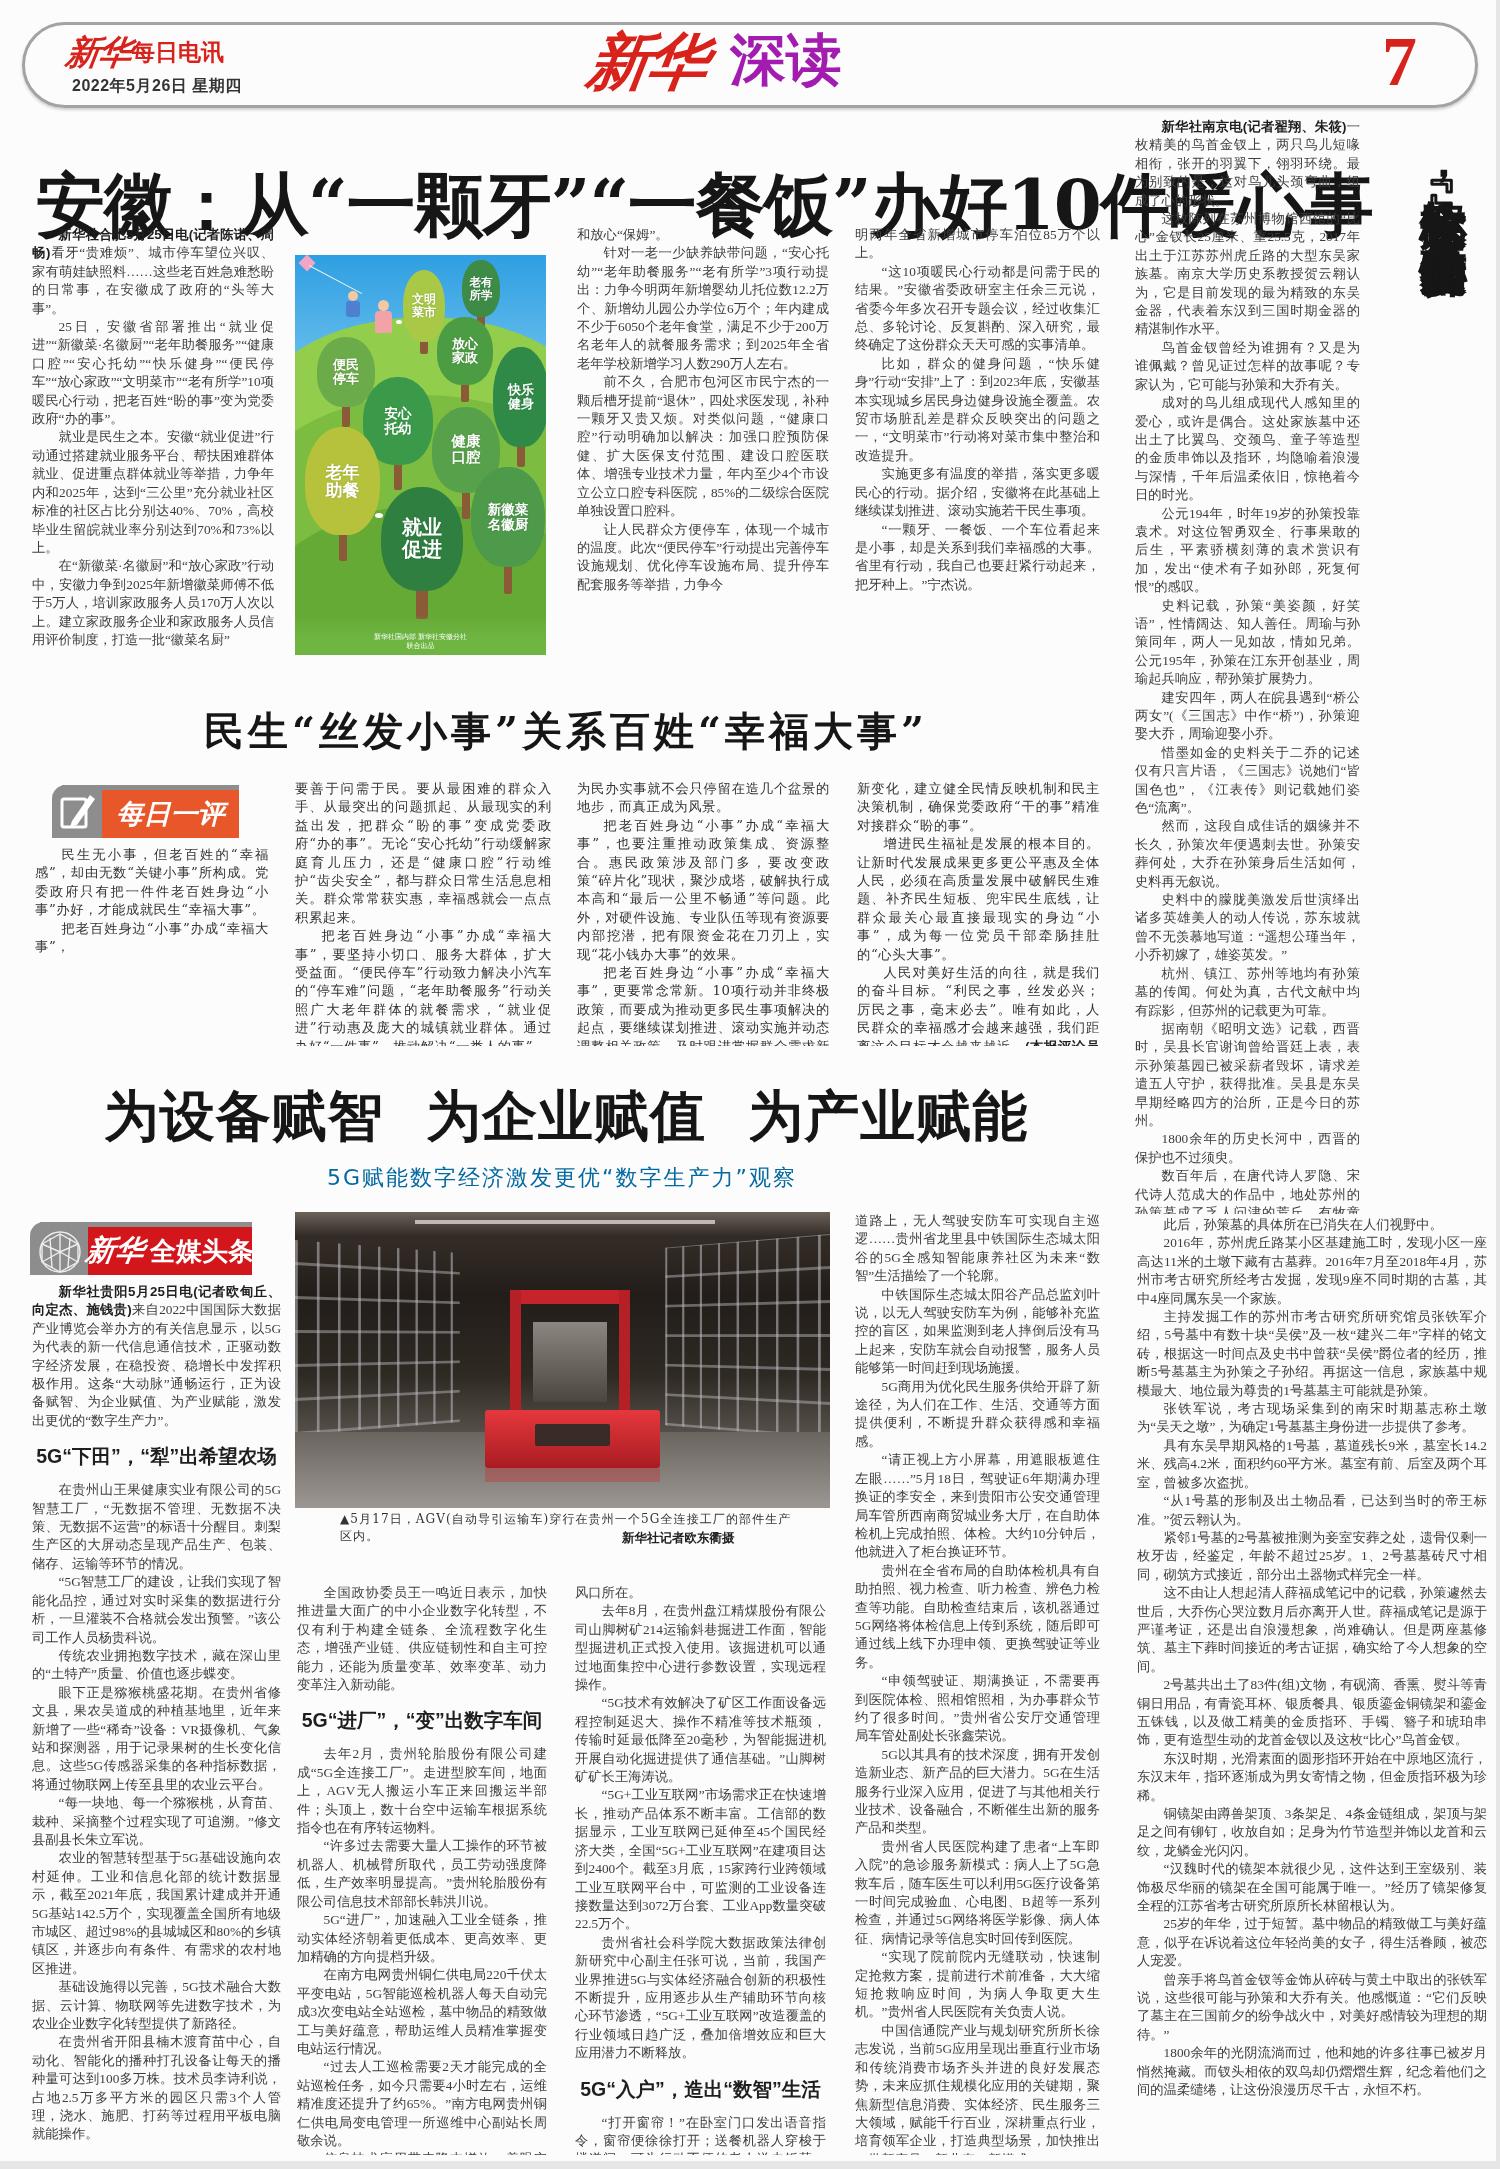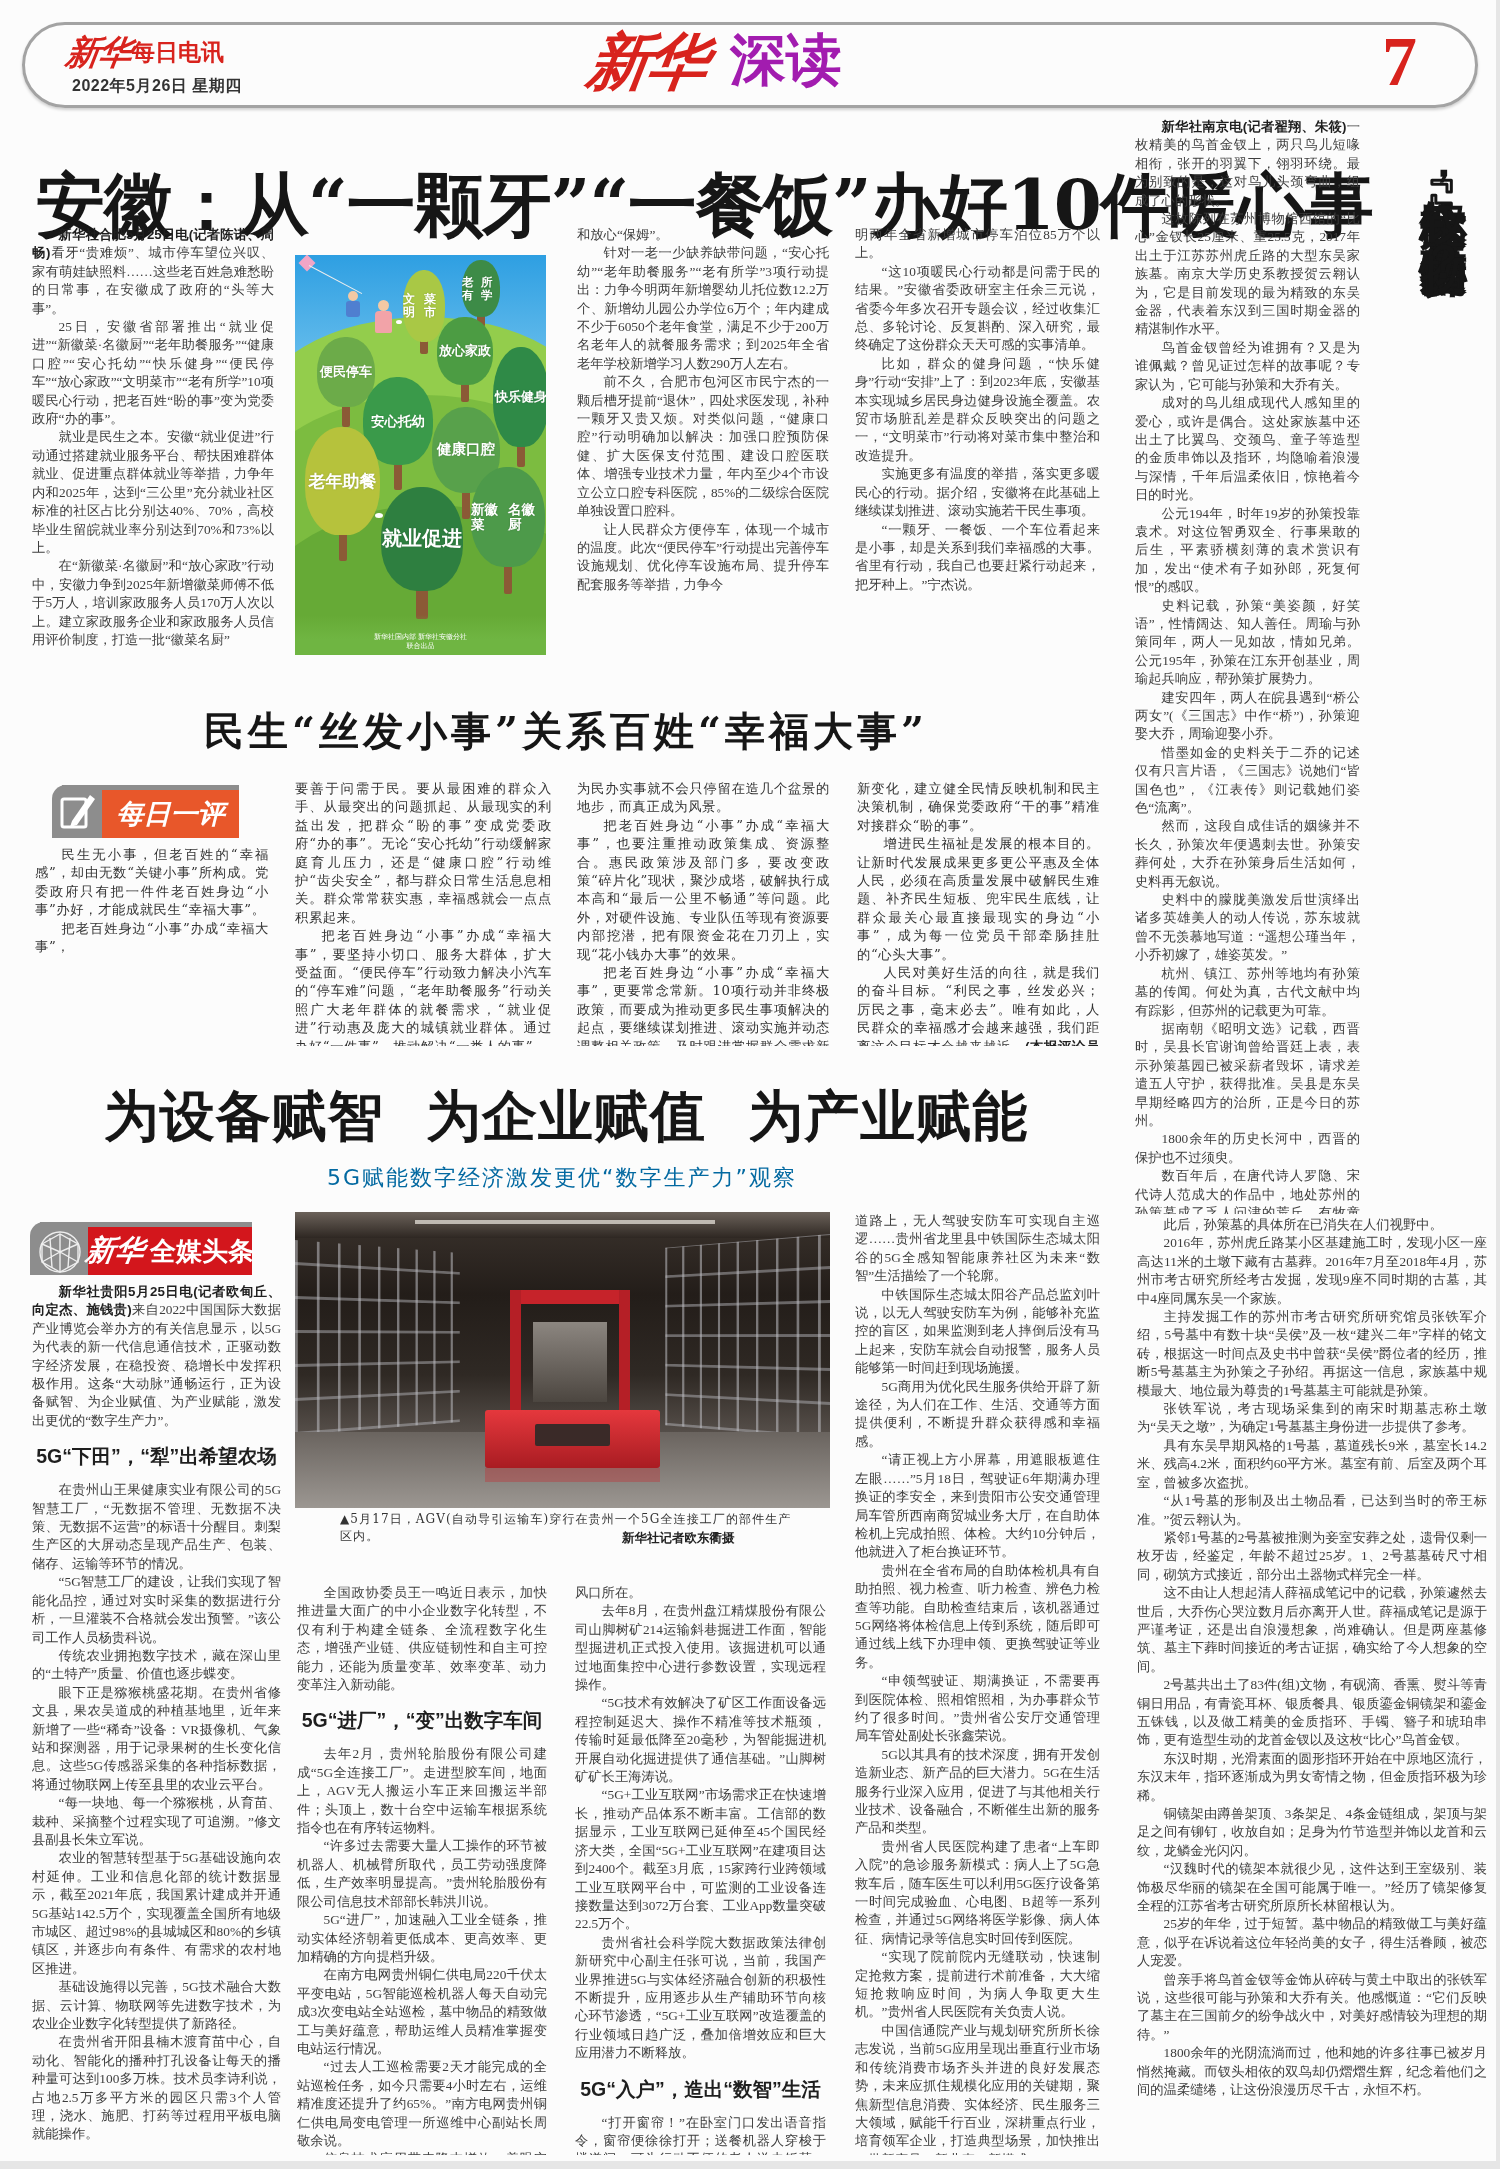--- a/index.html
+++ b/index.html
@@ -32,21 +32,21 @@
 .col .dateline{font-family:"Liberation Sans",sans-serif;font-weight:bold;color:#1f1f1f}
 .col .signature{font-family:"Liberation Sans",sans-serif;font-weight:bold;color:#1f1f1f}
 .col .subhead{font-family:"Liberation Sans",sans-serif;font-weight:bold;font-size:19.5px;line-height:24px;text-align:center;color:#1e1e1e;margin:14px 0 13px;white-space:nowrap}
 .kai{font-family:"DejaVu Serif",serif;letter-spacing:.6px;color:#333}
 
 .illus{position:absolute;left:295px;top:255px;width:251px;height:400px;overflow:hidden;z-index:0;background:#5d9e34}
 .sky{position:absolute;left:0;top:0;width:251px;height:130px;background:linear-gradient(180deg,#2e9fe2,#72c3ee)}
 .hill{position:absolute;border-radius:50%}
 .tree{position:absolute}
 .trunk{position:absolute;left:50%;width:8px;margin-left:-4px;background:#8b5a36;border-radius:2px}
-.crown{position:absolute;left:0;top:0;width:100%;height:100%;border-radius:48% 48% 44% 44%;display:flex;flex-direction:row;align-items:center;justify-content:center;color:#fff;font-family:"DejaVu Sans",sans-serif;font-weight:bold;line-height:1.08;text-shadow:0 0 2px rgba(0,0,0,.2)}
+.crown{position:absolute;left:0;top:0;width:100%;height:100%;border-radius:48% 48% 44% 44%;display:flex;flex-direction:column;align-items:center;justify-content:center;color:#fff;font-family:"DejaVu Sans",sans-serif;font-weight:bold;line-height:1.08;text-shadow:0 0 2px rgba(0,0,0,.2)}
 .kid{position:absolute;border-radius:50%}
 .ill-credit{position:absolute;left:0;bottom:4px;width:100%;text-align:center;font-family:"DejaVu Sans",sans-serif;font-size:7px;line-height:9px;color:#fff}
 
 .logo-gray{position:absolute;background:#8d8d8d}
 .logo-text{position:absolute;color:#fff;font-family:"DejaVu Sans",sans-serif;font-weight:bold;display:flex;align-items:center;justify-content:center;white-space:nowrap}
 
 .photo{position:absolute;left:295px;top:1212px;width:535px;height:296px;overflow:hidden;background:linear-gradient(180deg,#3b332d 0%,#231d19 28%,#2f2924 55%,#5c5550 78%,#8a847f 100%)}
 .rack{position:absolute;background:repeating-linear-gradient(90deg,rgba(190,190,195,.55) 0 3px,transparent 3px 24px),repeating-linear-gradient(0deg,rgba(175,175,180,.5) 0 3px,transparent 3px 34px)}
 .caption{position:absolute;left:340px;top:1511px;width:452px;font-size:12px;line-height:17px;color:#333;letter-spacing:1.1px;font-family:"DejaVu Serif",serif}
 .credit{position:absolute;left:622px;top:1530px;font-family:"Liberation Sans",sans-serif;font-weight:bold;font-size:12.5px;color:#222;white-space:nowrap}

